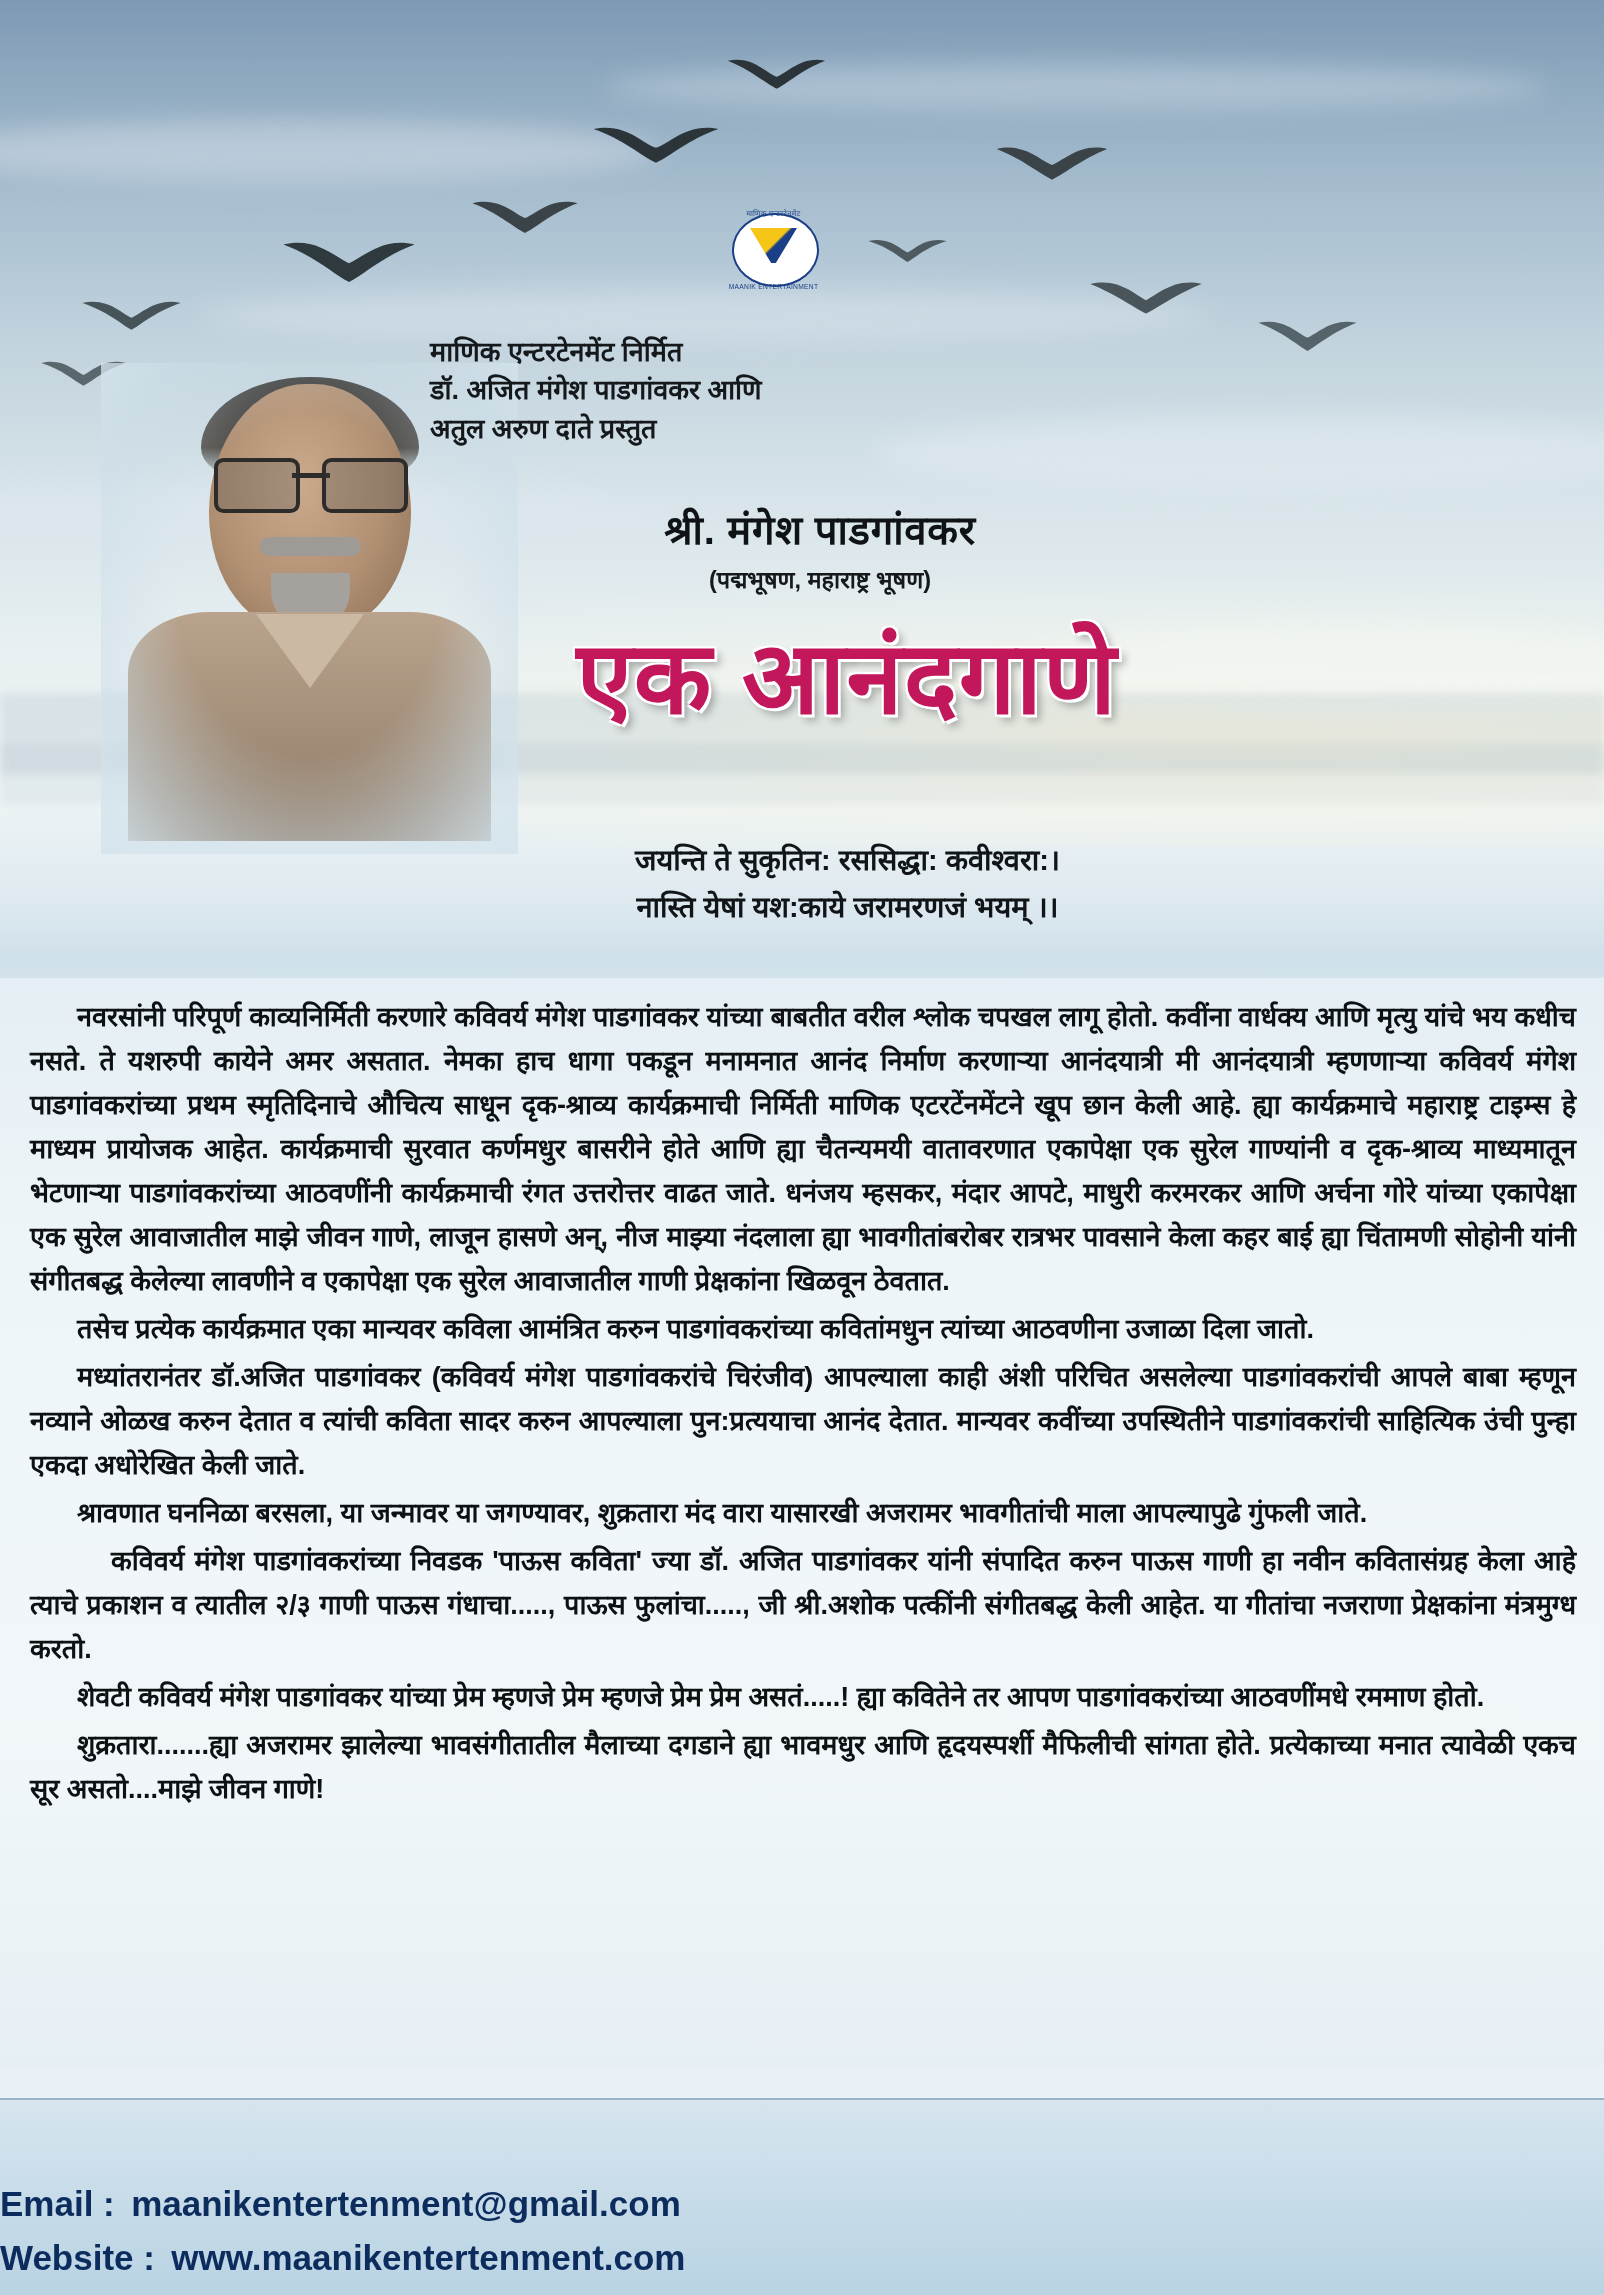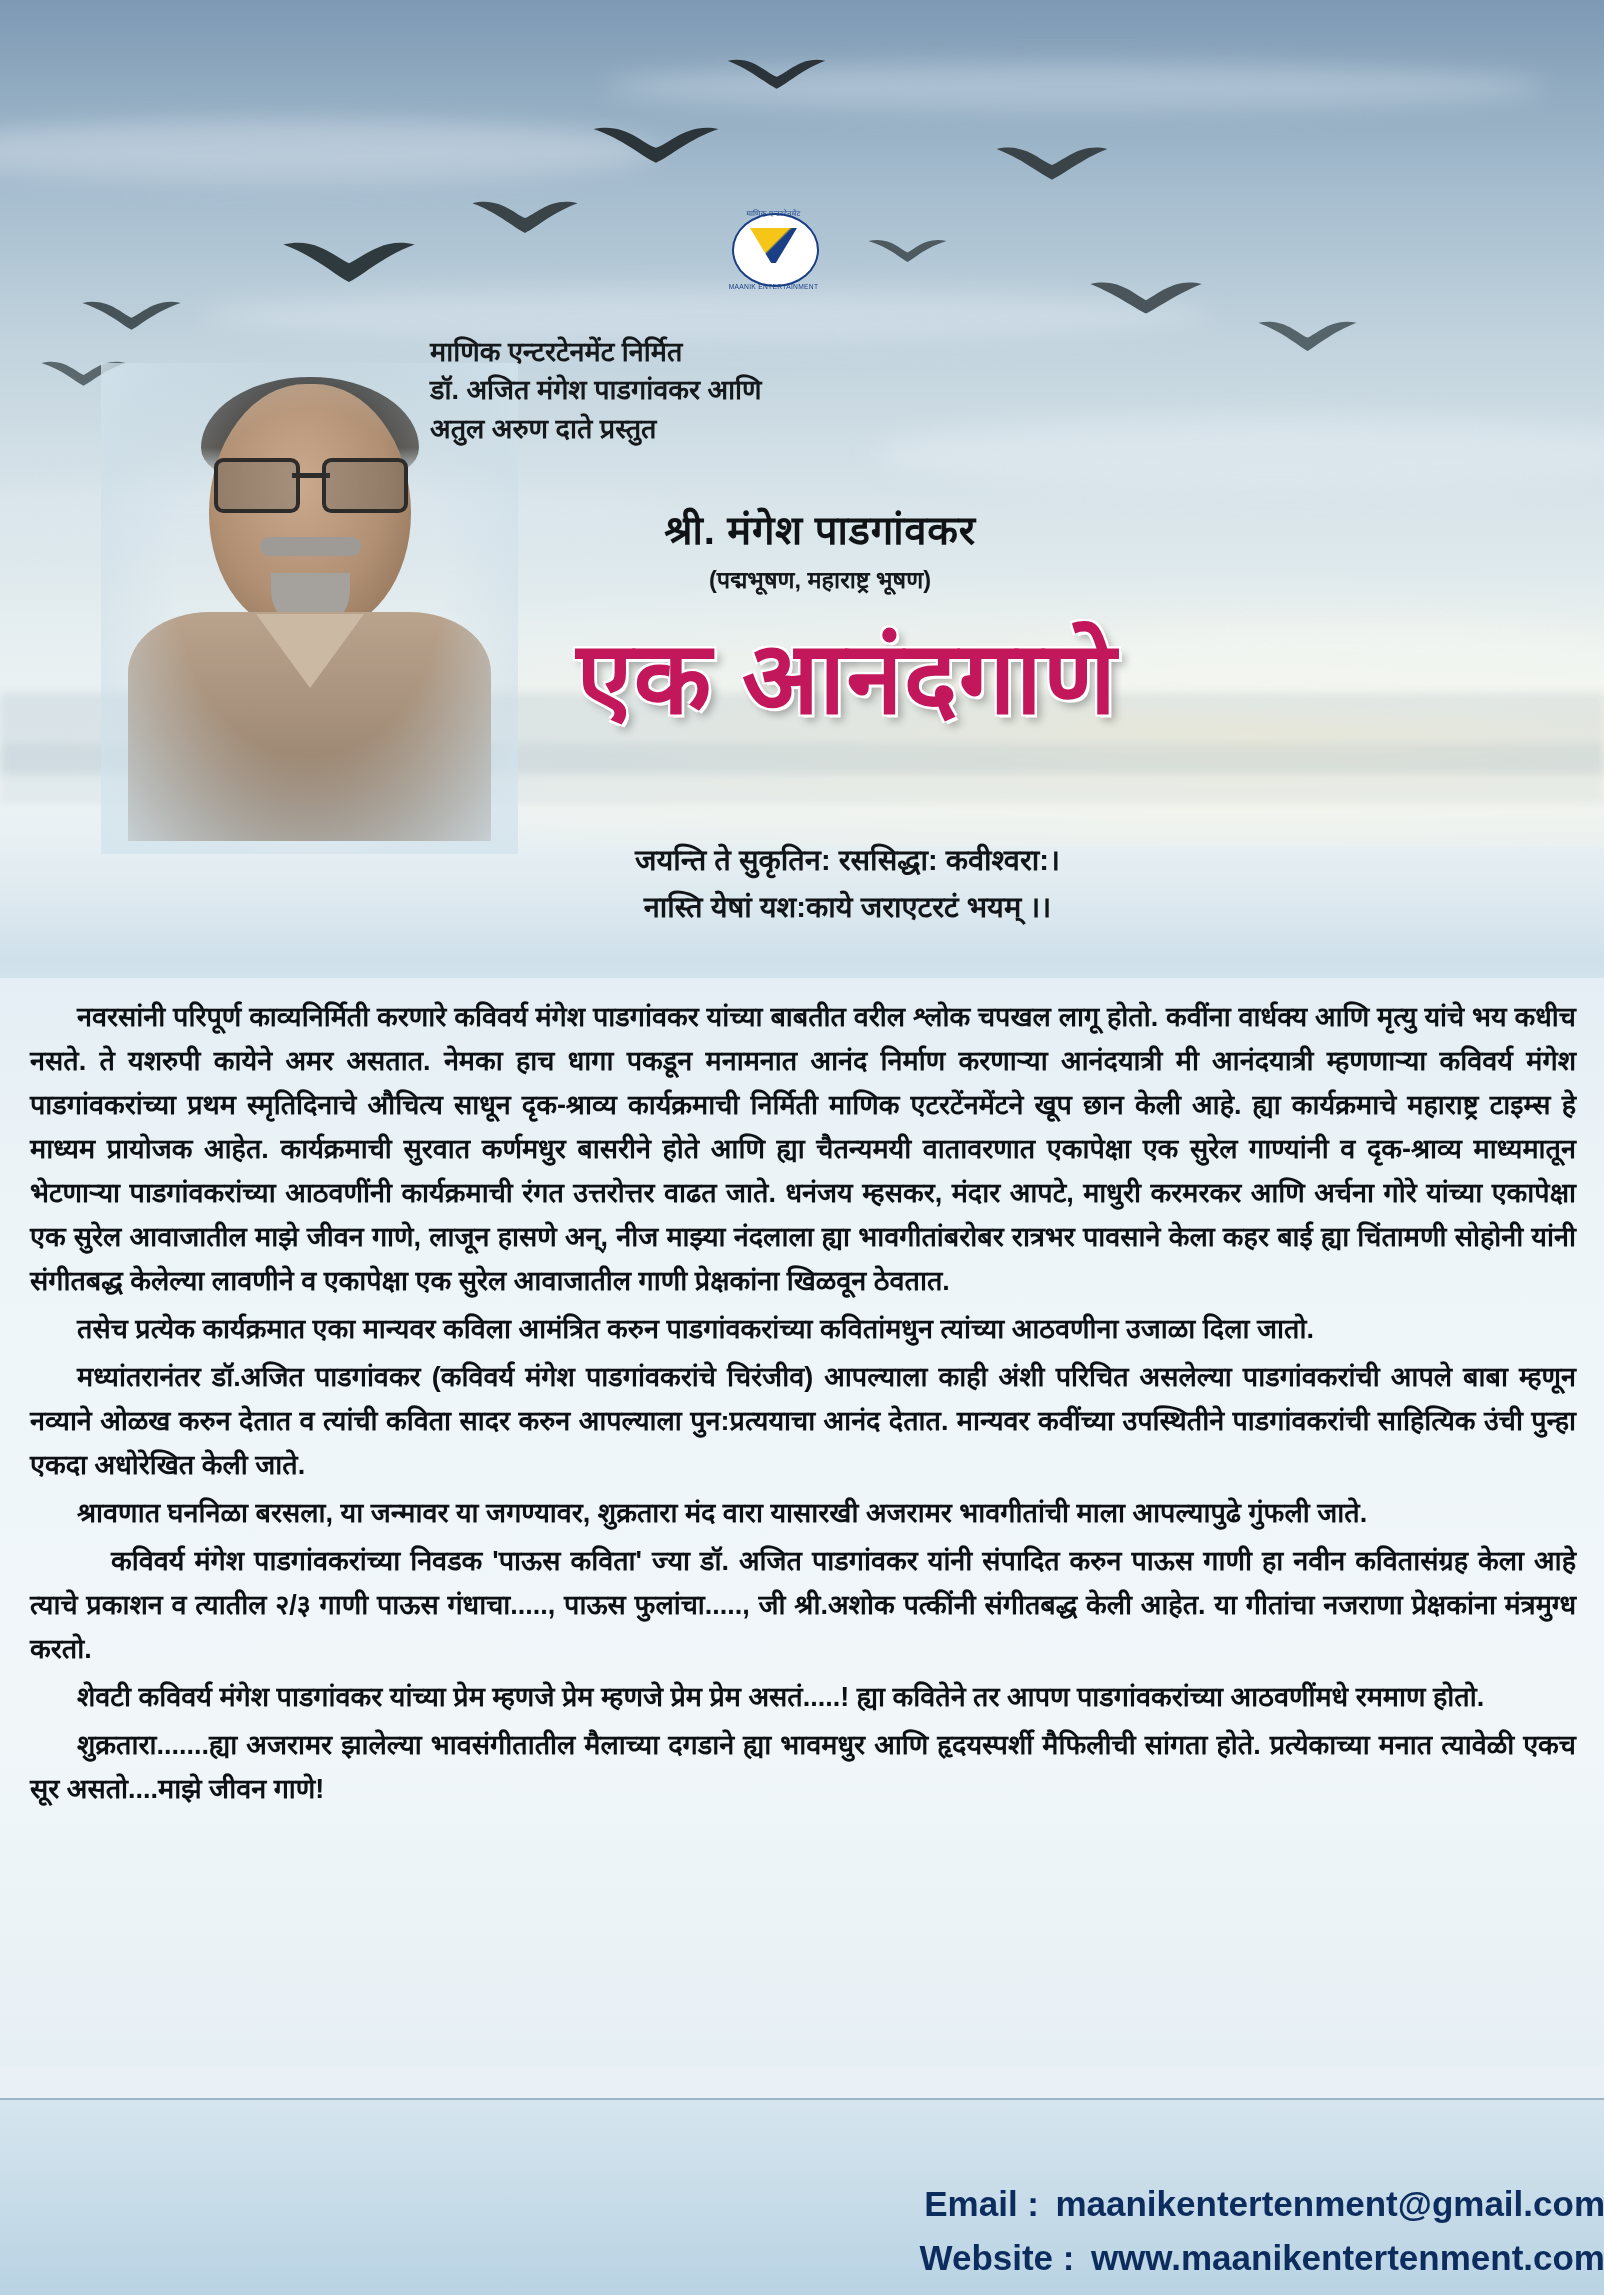--- a/index.html
+++ b/index.html
@@ -308,21 +308,21 @@
     width: 100%;
     text-align: center;
     color: #0f2b57;
     font-size: 38px;
     font-weight: 700;
   }
   .email-line, .web-line {
     position: absolute;
     left: 0;
     width: 100%;
-    text-align: right;
+    text-align: left;
     color: #0d2c5e;
     font-size: 35px;
     font-weight: 700;
   }
   .email-line { bottom: 71px; }
   .web-line { bottom: 17.5px; }
   .email-line .lbl, .web-line .lbl { margin-right: 6.7px; }
 </style>
 </head>
 <body>
@@ -420,21 +420,21 @@
     <div>डॉ. अजित मंगेश पाडगांवकर आणि</div>
     <div>अतुल अरुण दाते प्रस्तुत</div>
   </div>
 
   <div class="name-line">श्री. मंगेश पाडगांवकर</div>
   <div class="name-sub">(पद्मभूषण, महाराष्ट्र भूषण)</div>
   <div class="title-main">एक आनंदगाणे</div>
 
   <div class="shloka">
     <div>जयन्ति ते सुकृतिन: रससिद्धा: कवीश्वरा:।</div>
-    <div>नास्ति येषां यश:काये जराएटरटं भयम् ।।</div>
+    <div>नास्ति येषां यश:काये जरामरणजं भयम् ।।</div>
   </div>
 
   <div class="body-text">
     <p>नवरसांनी परिपूर्ण काव्यनिर्मिती करणारे कविवर्य मंगेश पाडगांवकर यांच्या बाबतीत वरील श्लोक चपखल लागू होतो. कवींना वार्धक्य आणि मृत्यु यांचे भय कधीच नसते. ते यशरुपी कायेने अमर असतात. नेमका हाच धागा पकडून मनामनात आनंद निर्माण करणाऱ्या आनंदयात्री मी आनंदयात्री म्हणणाऱ्या कविवर्य मंगेश पाडगांवकरांच्या प्रथम स्मृतिदिनाचे औचित्य साधून दृक-श्राव्य कार्यक्रमाची निर्मिती माणिक एटरटेंनमेंटने खूप छान केली आहे. ह्या कार्यक्रमाचे महाराष्ट्र टाइम्स हे माध्यम प्रायोजक आहेत. कार्यक्रमाची सुरवात कर्णमधुर बासरीने होते आणि ह्या चैतन्यमयी वातावरणात एकापेक्षा एक सुरेल गाण्यांनी व दृक-श्राव्य माध्यमातून भेटणाऱ्या पाडगांवकरांच्या आठवणींनी कार्यक्रमाची रंगत उत्तरोत्तर वाढत जाते. धनंजय म्हसकर, मंदार आपटे, माधुरी करमरकर आणि अर्चना गोरे यांच्या एकापेक्षा एक सुरेल आवाजातील माझे जीवन गाणे, लाजून हासणे अन्, नीज माझ्या नंदलाला ह्या भावगीतांबरोबर रात्रभर पावसाने केला कहर बाई ह्या चिंतामणी सोहोनी यांनी संगीतबद्ध केलेल्या लावणीने व एकापेक्षा एक सुरेल आवाजातील गाणी प्रेक्षकांना खिळवून ठेवतात.</p>
     <p>तसेच प्रत्येक कार्यक्रमात एका मान्यवर कविला आमंत्रित करुन पाडगांवकरांच्या कवितांमधुन त्यांच्या आठवणीना उजाळा दिला जातो.</p>
     <p>मध्यांतरानंतर डॉ.अजित पाडगांवकर (कविवर्य मंगेश पाडगांवकरांचे चिरंजीव) आपल्याला काही अंशी परिचित असलेल्या पाडगांवकरांची आपले बाबा म्हणून नव्याने ओळख करुन देतात व त्यांची कविता सादर करुन आपल्याला पुन:प्रत्ययाचा आनंद देतात. मान्यवर कवींच्या उपस्थितीने पाडगांवकरांची साहित्यिक उंची पुन्हा एकदा अधोरेखित केली जाते.</p>
     <p>श्रावणात घननिळा बरसला, या जन्मावर या जगण्यावर, शुक्रतारा मंद वारा यासारखी अजरामर भावगीतांची माला आपल्यापुढे गुंफली जाते.</p>
     <p class="indent-big">कविवर्य मंगेश पाडगांवकरांच्या निवडक 'पाऊस कविता' ज्या डॉ. अजित पाडगांवकर यांनी संपादित करुन पाऊस गाणी हा नवीन कवितासंग्रह केला आहे त्याचे प्रकाशन व त्यातील २/३ गाणी पाऊस गंधाचा.....,   पाऊस फुलांचा....., जी श्री.अशोक पत्कींनी संगीतबद्ध केली आहेत. या गीतांचा नजराणा प्रेक्षकांना मंत्रमुग्ध करतो.</p>
     <p>शेवटी कविवर्य मंगेश पाडगांवकर यांच्या प्रेम म्हणजे प्रेम म्हणजे प्रेम प्रेम असतं.....! ह्या कवितेने तर आपण पाडगांवकरांच्या आठवणींमधे रममाण होतो.</p>
     <p>शुक्रतारा.......ह्या अजरामर झालेल्या भावसंगीतातील मैलाच्या दगडाने ह्या भावमधुर आणि हृदयस्पर्शी मैफिलीची सांगता होते. प्रत्येकाच्या मनात त्यावेळी एकच सूर असतो....माझे जीवन गाणे!</p>

